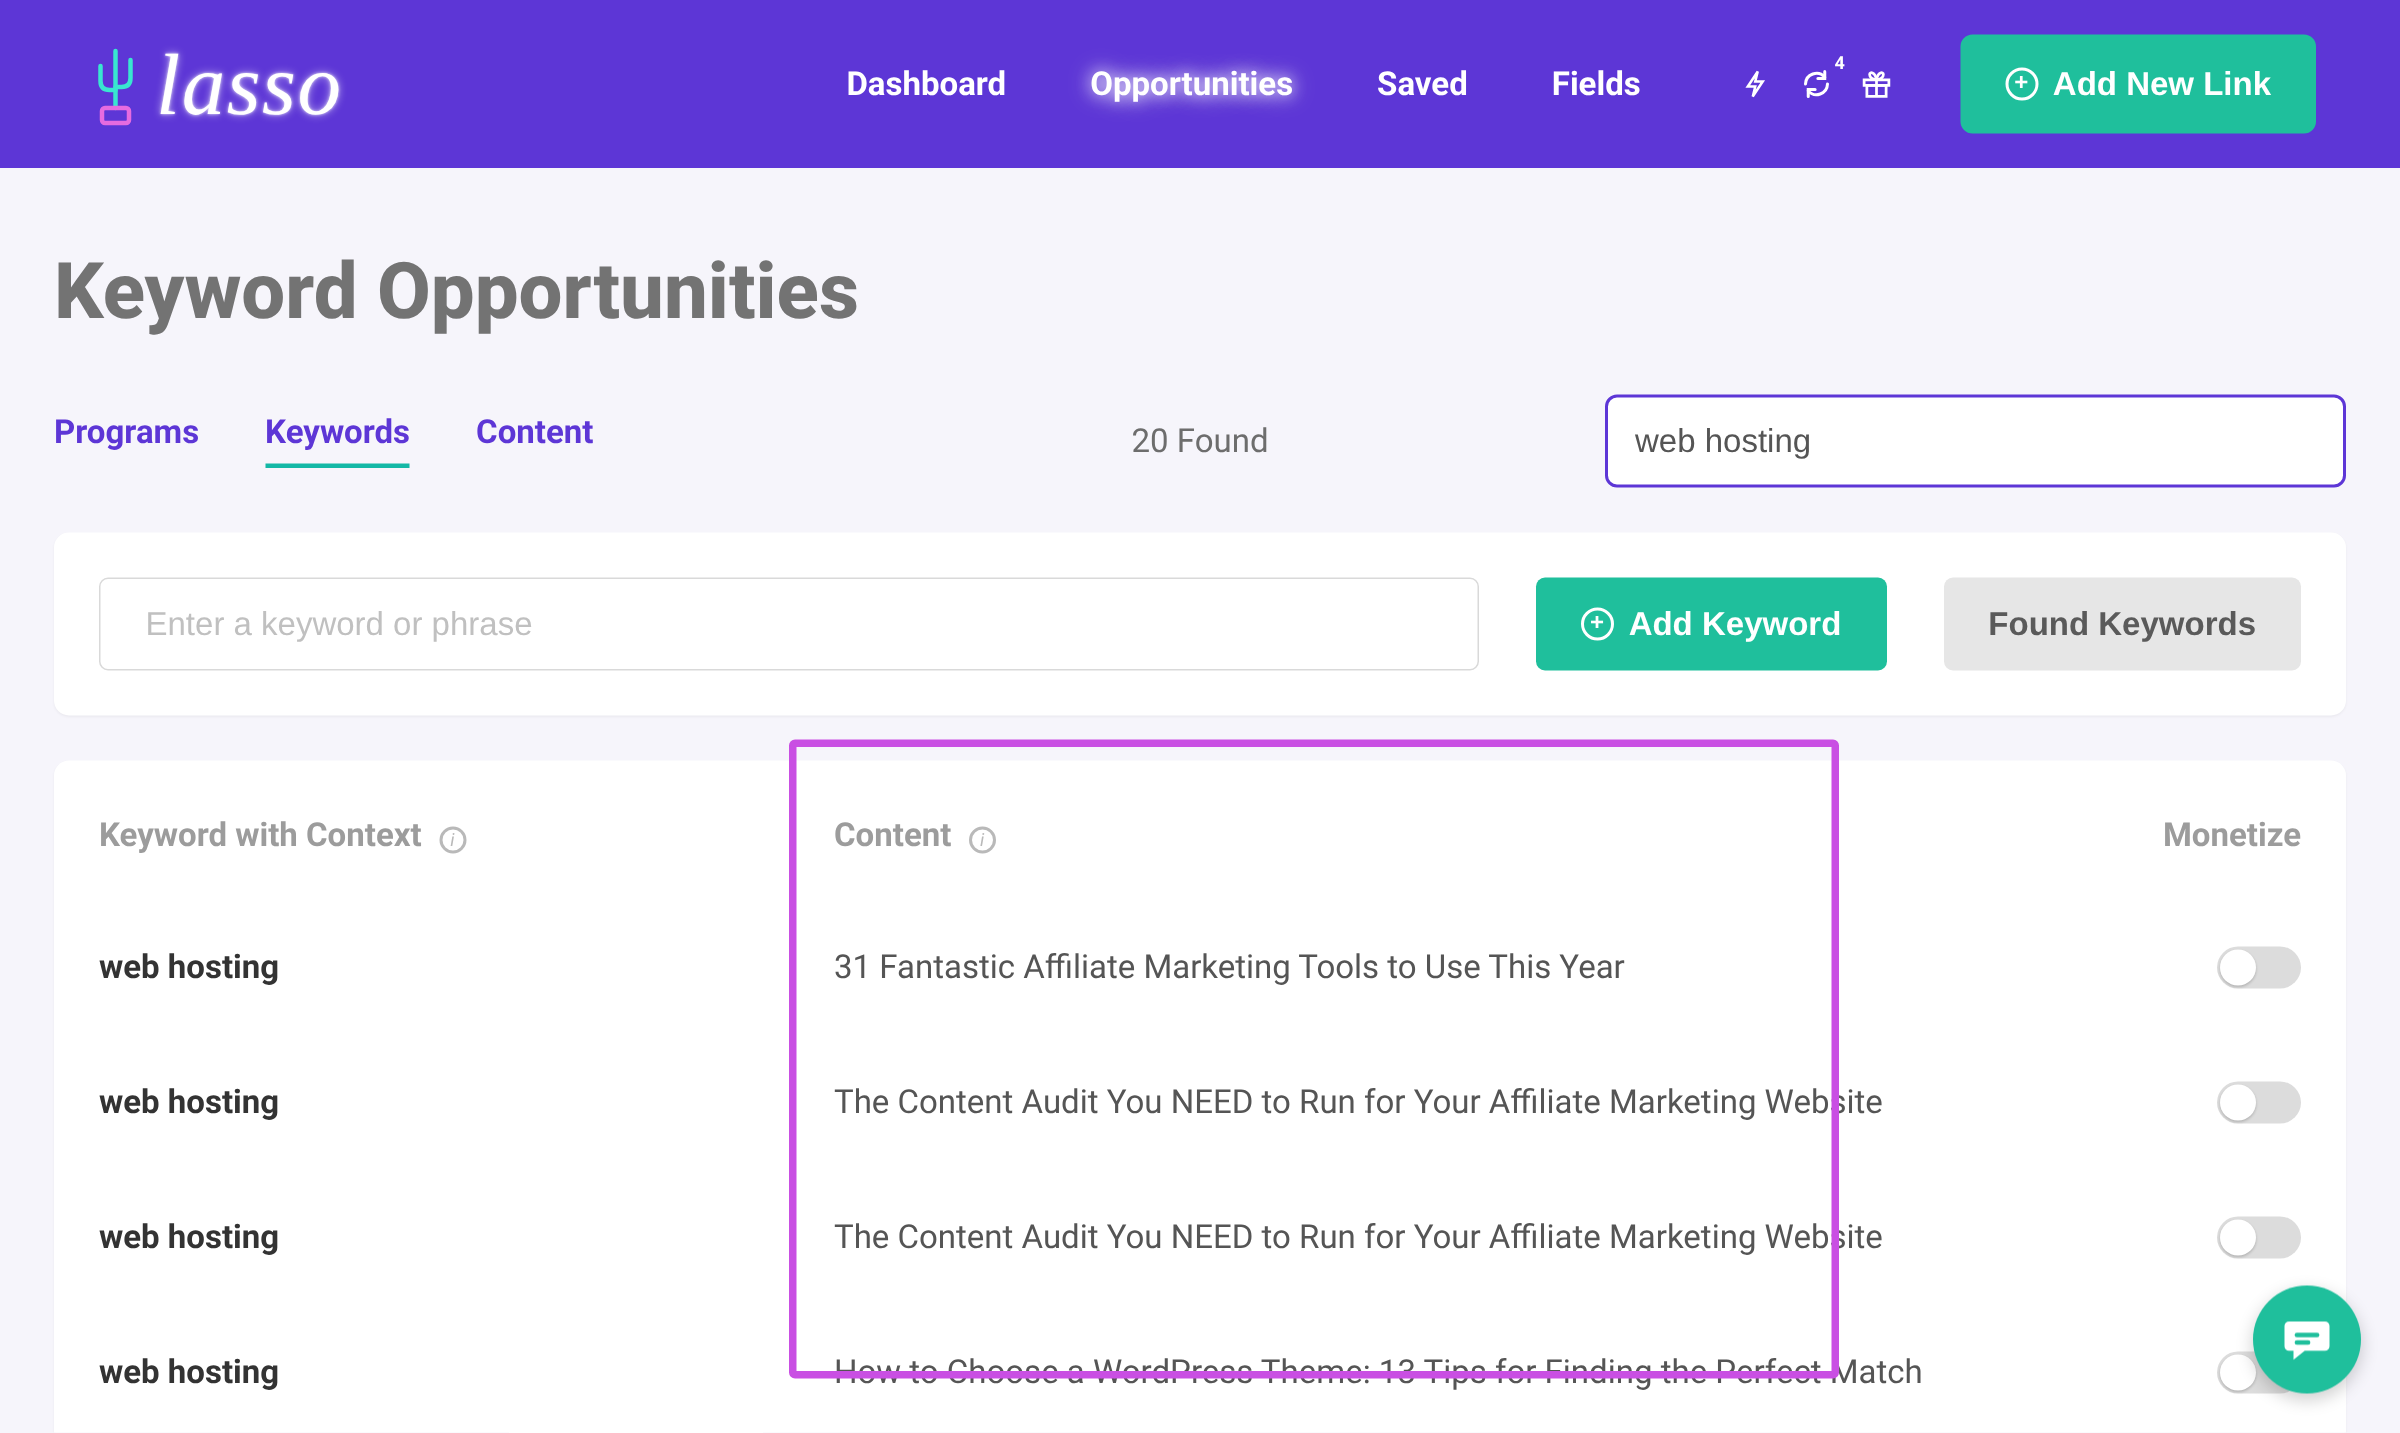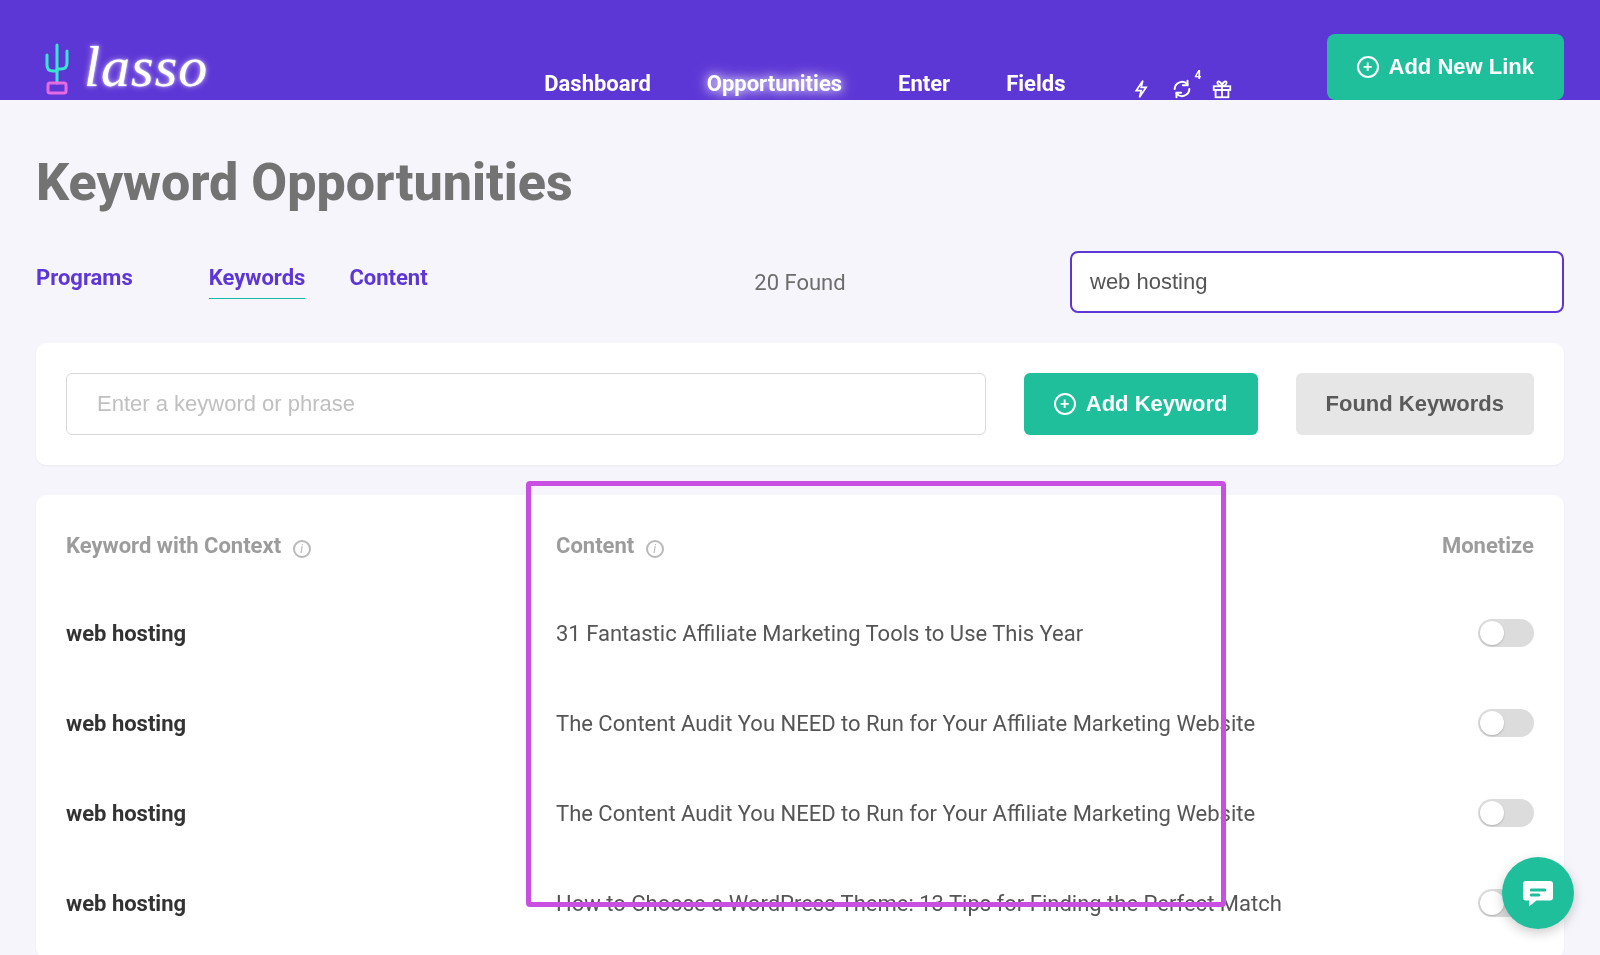--- a/index.html
+++ b/index.html
@@ -8,24 +8,24 @@
     background: #f6f5fb;
     color: #333;
     width: 1600px;
     height: 955px;
     overflow: hidden;
   }
 
   
   .header {
     background: #5d36d6;
-    height: 100px;
-    display: flex;
-    align-items: flex-end;
-    padding: 0 36px;
+    height: 112px;
+    display: flex;
+    align-items: center;
+    padding: 0 56px;
   }
   .logo {
     display: flex;
     align-items: center;
     gap: 6px;
   }
   .logo-cactus {
     width: 42px; height: 60px;
     display: inline-block;
   }
@@ -120,22 +120,21 @@
     gap: 44px;
   }
   .subnav-item {
     color: #5d36d6;
     font-size: 22px;
     font-weight: 700;
     cursor: pointer;
     padding-bottom: 8px;
   }
   .subnav-item.active {
-    border-bottom: 1px solid #14b8a6;
-    margin-left: 32px;
+    border-bottom: 3px solid #14b8a6;
   }
   .found-count {
     position: absolute;
     left: 50%;
     transform: translateX(-50%);
     color: #6d6d6d;
     font-size: 22px;
   }
   .subbar-wrap { position: relative; }
   .search-box {
@@ -291,21 +290,21 @@
         </g>
         <rect x="12" y="46" width="18" height="10" rx="2" fill="none" stroke="#e66be0" stroke-width="3"></rect>
       </svg>
     </span>
     <span class="logo-text">lasso</span>
   </div>
 
   <div class="nav">
     <div class="nav-item">Dashboard</div>
     <div class="nav-item active">Opportunities</div>
-    <div class="nav-item">Enter</div>
+    <div class="nav-item">Saved</div>
     <div class="nav-item">Fields</div>
   </div>
 
   <div class="header-icons">
     <span class="hicon">
       <svg viewBox="0 0 24 24" width="20" height="20" fill="none" stroke="#fff" stroke-width="2">
         <path d="M13 2 L5 14 h6 l-2 8 8-12 h-6 z"></path>
       </svg>
     </span>
     <span class="hicon">

